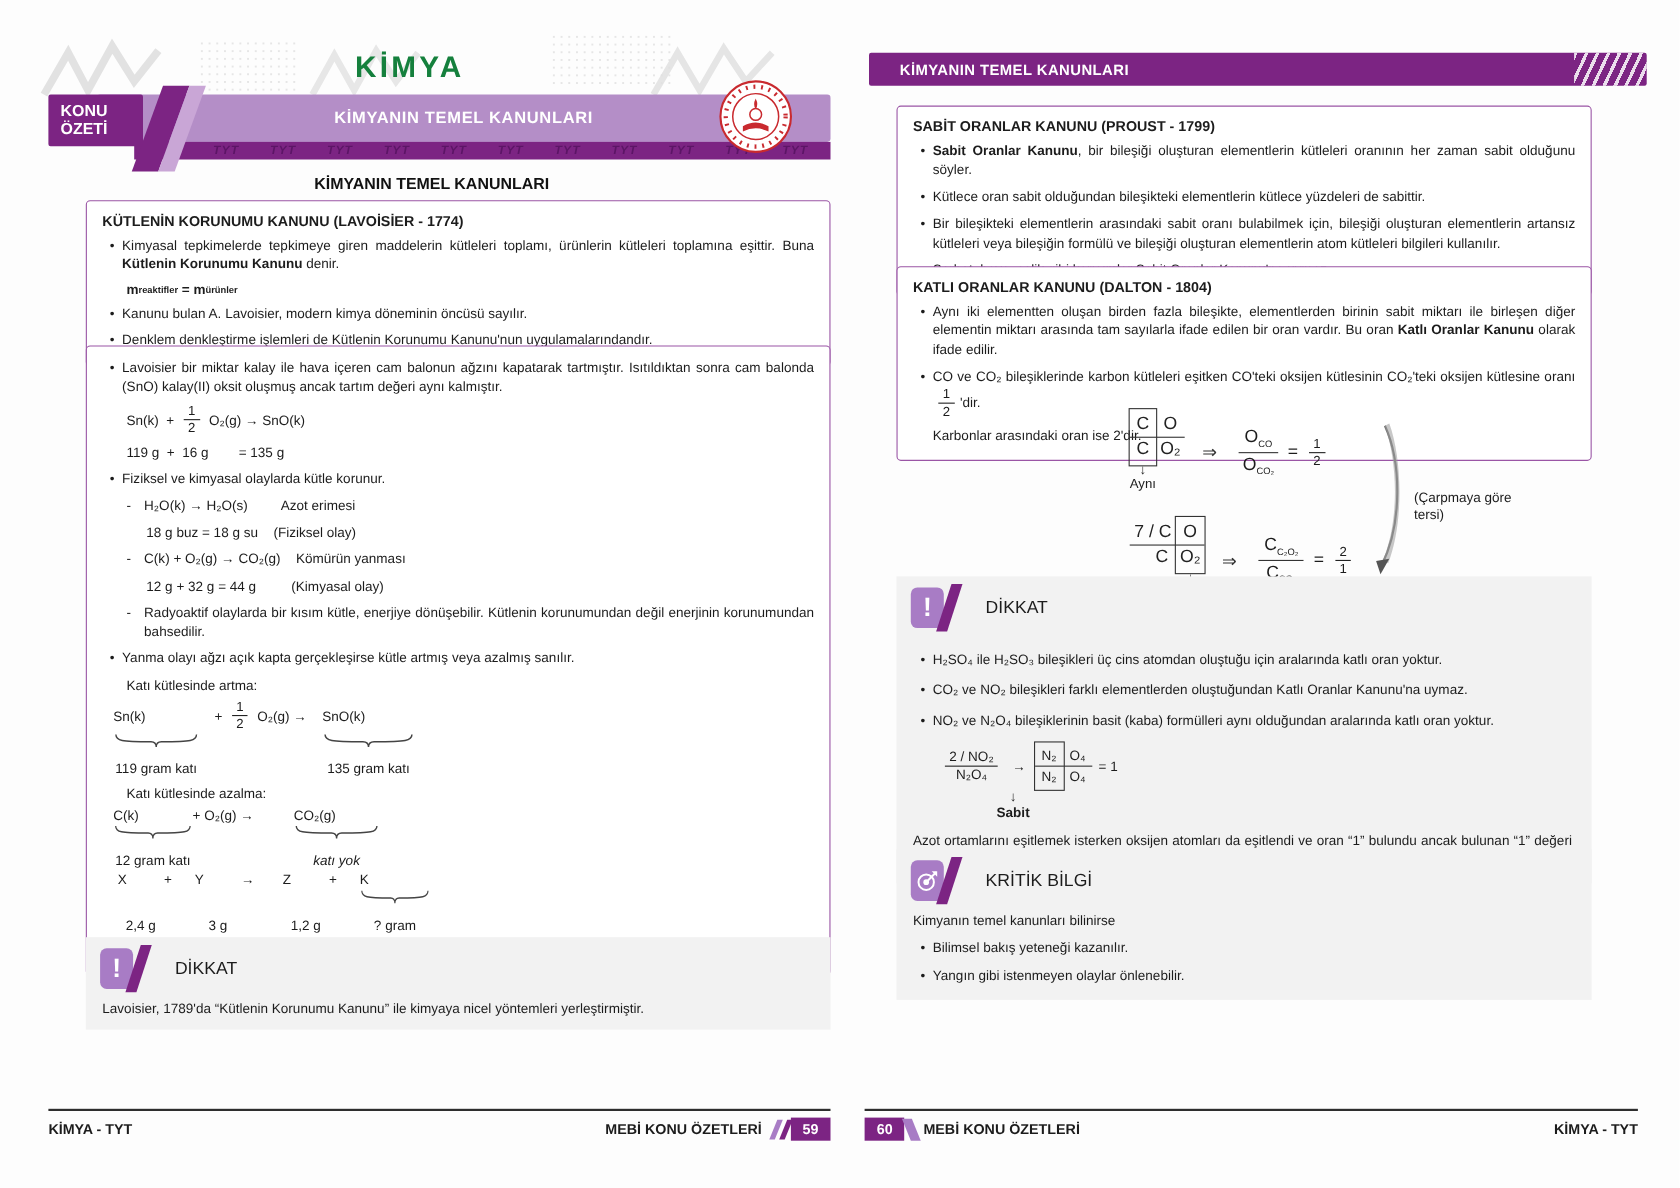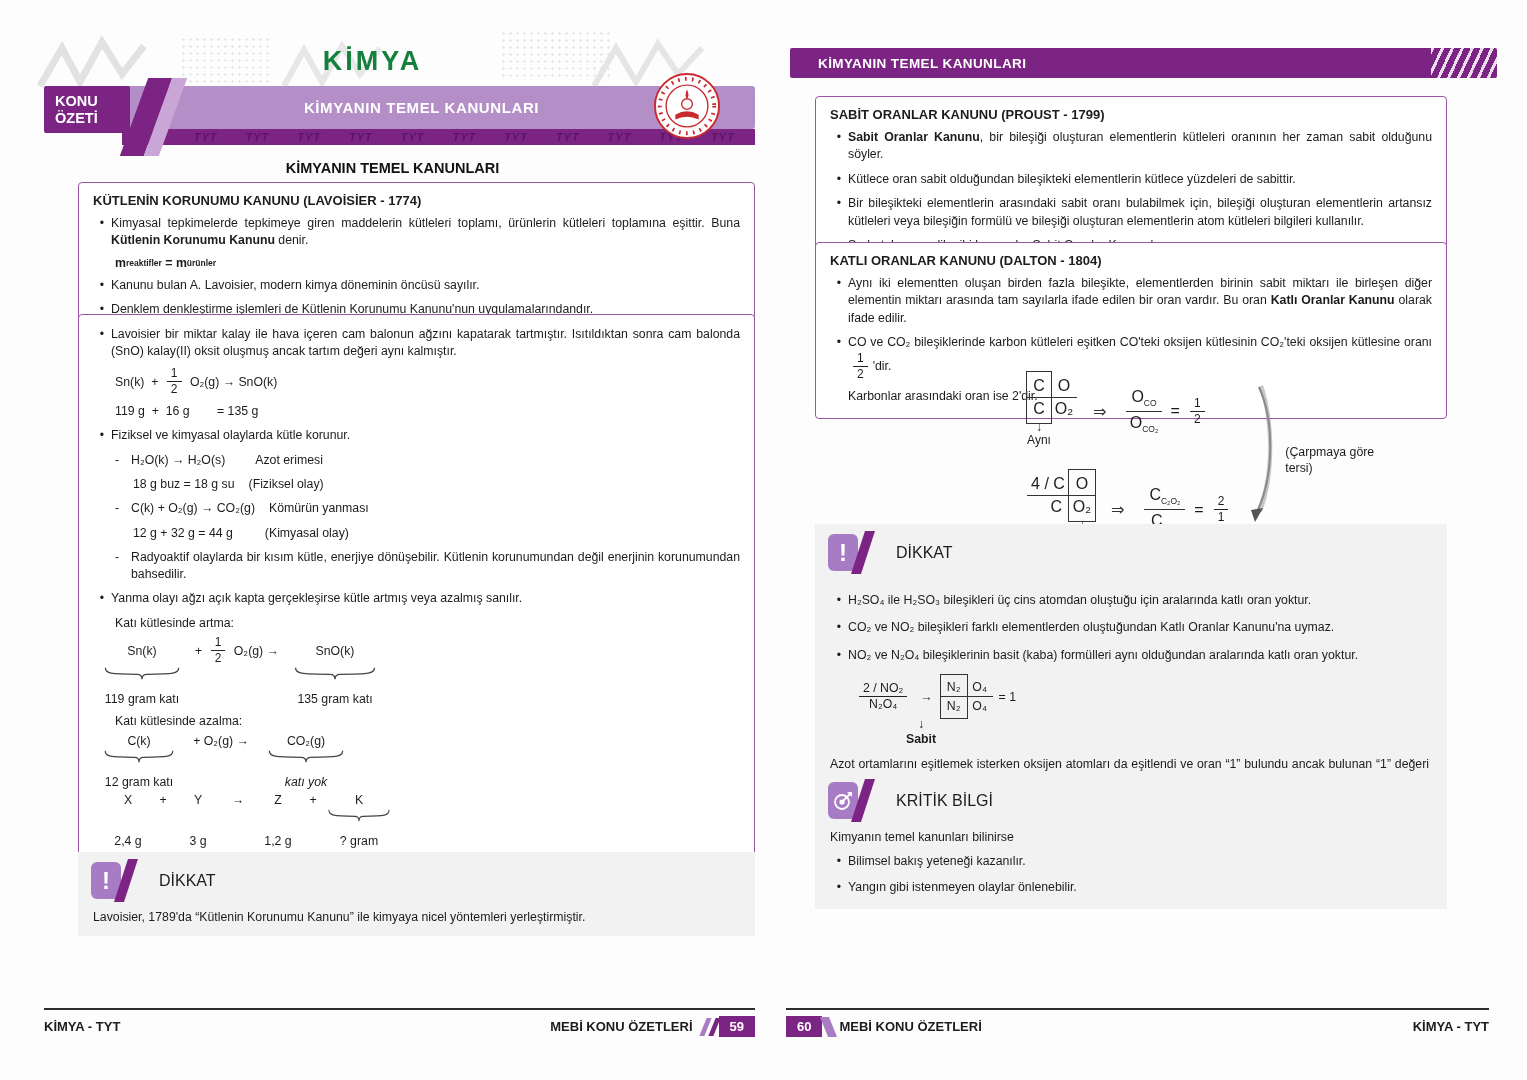--- a/index.html
+++ b/index.html
@@ -56,21 +56,21 @@
   .pre{white-space:pre;}
 
   
   .vfrac{display:inline-flex;flex-direction:column;align-items:center;margin:0 5px;line-height:1.1;font-size:12px;vertical-align:middle;}
   .vfrac .fn{border-bottom:1.2px solid #222;padding:0 4px 1px;}
   .vfrac .fd{padding-top:1px;}
   .sub{font-size:8.5px;vertical-align:sub;}
 
   
   .ugrid{display:grid;margin:4px 0 2px 10px;row-gap:2px;align-items:center;}
-  .ugrid .tok{text-align:center;}
+  .ugrid .tok{text-align:left;}
   .ugrid .brc{height:13px;width:100%;}
   .ugrid .lbl{text-align:center;white-space:nowrap;margin-top:10px;}
   .inc{grid-template-columns:78px 112px 84px;}
   .dec{grid-template-columns:72px 92px 78px;}
   .xyg{grid-template-columns:42px 28px 42px 38px 42px 28px 64px;margin-left:14px;}
   .xyg .ms{margin-top:10px;text-align:center;white-space:nowrap;}
 
   
   .rg{position:relative;display:inline-flex;flex-direction:column;color:#222;}
   .rg .rrow{display:flex;}
@@ -385,21 +385,21 @@
           <span class="vfrac">
               <span class="fn">1</span>
               <span class="fd">2</span>
             </span>
         </div>
 
         <div class="diag-row">
           <div class="rg-wrap">
             <div class="rg">
               <div class="rrow top">
-                <span class="rcell" style="width:42px;white-space:nowrap;">4 / C</span>
+                <span class="rcell" style="width:42px;white-space:nowrap;">7 / C</span>
                 <span class="rcell" style="width:26px;">O</span>
               </div>
               <div class="rrow">
                 <span class="rcell" style="width:42px;justify-content:flex-end;padding-right:7px;">C</span>
                 <span class="rcell" style="width:26px;">O₂</span>
               </div>
               <div class="boxov" style="right:-1px;top:-4px;bottom:-4px;width:26px;"></div>
             </div>
             <div class="rg-below" style="align-self:flex-end;width:26px;">
               <span>↓</span>

